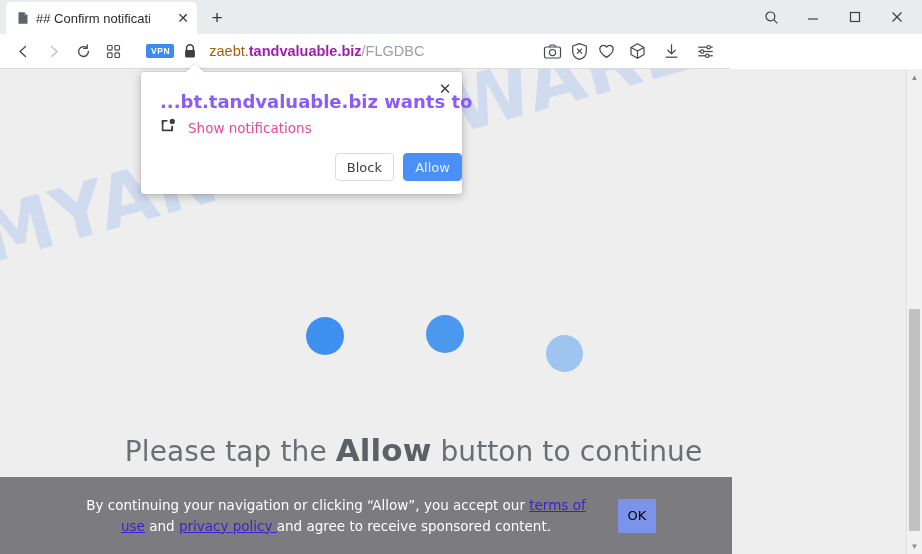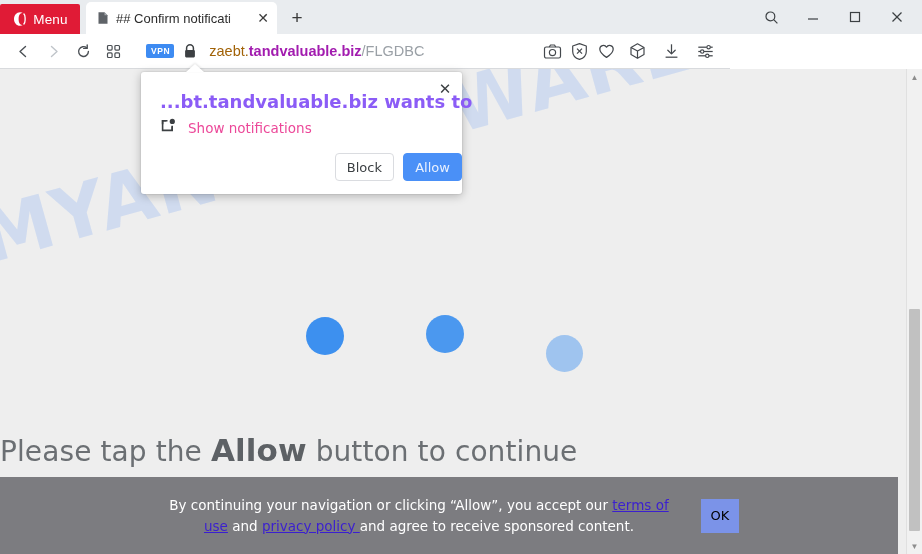--- a/index.html
+++ b/index.html
@@ -126,32 +126,32 @@
     font-family: "DejaVu Sans", sans-serif;
   }
   .dots { position: absolute; left: 0; top: 0; width: 922px; height: 100px; }
   .dot { position: absolute; border-radius: 50%; }
   .d1 { left: 306px; top: 248px; width: 38px; height: 38px; background: #3d90ef; }
   .d2 { left: 426px; top: 246px; width: 38px; height: 38px; background: #3d90ef; opacity: .92; }
   .d3 { left: 546px; top: 266px; width: 37px; height: 37px; background: #3d90ef; opacity: .45; }
 
   .tapline {
     position: absolute; left: 0; top: 363px; width: 827px;
-    text-align: left;
+    text-align: center;
     font-size: 28px; color: #6b6f73;
     font-family: "DejaVu Sans", sans-serif;
     letter-spacing: .1px;
   }
   .tapline .strong {
     font-weight: bold; font-size: 31px; color: #5d6165;
   }
 
   
   .consent {
-    position: absolute; left: 0; top: 408px; width: 898px; height: 77px;
+    position: absolute; left: 0; top: 408px; width: 732px; height: 77px;
     background: #7c7c80;
     display: flex; align-items: center; justify-content: center;
     gap: 22px;
     padding: 0 20px;
   }
   .consent-text {
     text-align: center; color: #ffffff;
     font-size: 13.5px; line-height: 21px; max-width: 520px;
     font-family: "DejaVu Sans", sans-serif;
   }
@@ -244,29 +244,20 @@
     font-family: "DejaVu Sans", sans-serif;
   }
 </style>
 </head>
 <body>
 
 <div id="root">
 
   <div class="tabstrip">
 
-    <div class="menu-btn">
-      <span class="opera-o">
-        <svg width="16" height="16" viewBox="0 0 16 16">
-          <path d="M8 1.2C4.6 1.2 2 4.2 2 8s2.6 6.8 6 6.8c1.2 0 2.3-.4 3.2-1.1-1 .5-2.1.3-2.9-.5C7 12 6.6 10.2 6.6 8s.4-4 1.7-5.2c.8-.8 1.9-1 2.9-.5C10.3 1.6 9.2 1.2 8 1.2z" fill="#ffffff"></path>
-          <path d="M11.6 2.5c.9.9 1.5 2.4 1.5 4.2v2.6c0 1.8-.6 3.3-1.5 4.2" fill="none" stroke="#ffffff" stroke-width="1.3"></path>
-        </svg>
-      </span>
-      <span class="menu-label">Menu</span>
-    </div>
 
     <div class="tab">
       <span class="tab-favicon">
         <svg width="14" height="14" viewBox="0 0 14 14">
           <path d="M2.5 1.2h6l3 3v8.6h-9z" fill="#5f6368"></path>
           <path d="M8.5 1.2v3h3z" fill="#a9acb0"></path>
         </svg>
       </span>
       <span class="tab-title">## Confirm notificati</span>
       <span class="tab-close">✕</span>

